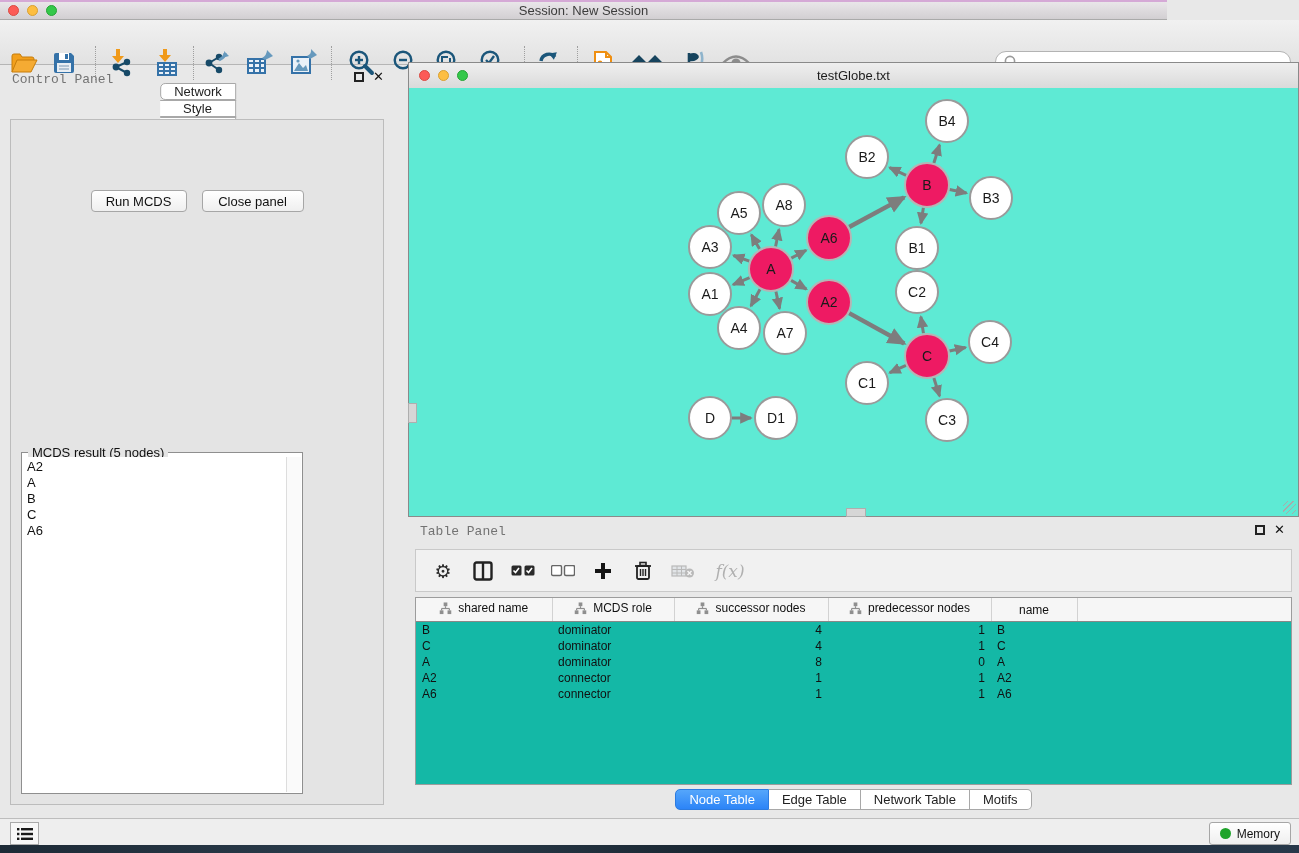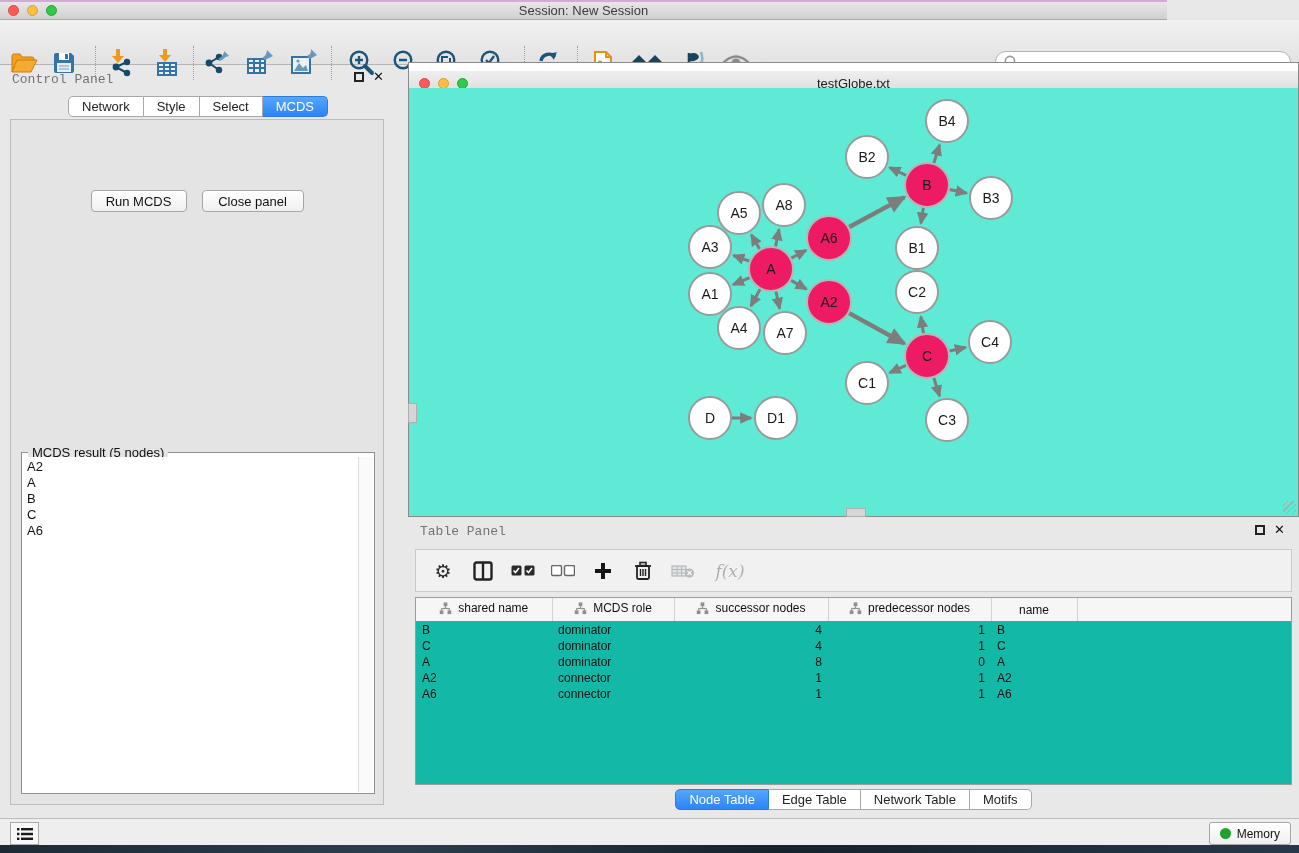--- a/index.html
+++ b/index.html
@@ -29,46 +29,46 @@
   .panel-title{font-size:13px;color:#737373;position:absolute;left:8px;top:8px;font-family:Liberation Mono, monospace;}
   .panel-btns{position:absolute;right:8px;top:8px;display:flex;gap:9px;align-items:center;}
   .float-box{width:10px;height:10px;border:2px solid #222;box-sizing:border-box;}
   .close-x{font-size:13px;font-weight:bold;color:#111;line-height:10px;}
   .seg{display:flex;height:21px;font-size:13px;}
   .seg .tab{background:#fff;border:1px solid #a8a8a8;border-left:none;color:#222;
     display:flex;align-items:center;justify-content:center;padding:0 13px;cursor:default;}
   .seg .tab:first-child{border-left:1px solid #a8a8a8;border-radius:5px 0 0 5px;}
   .seg .tab:last-child{border-radius:0 5px 5px 0;}
   .seg .tab.sel{background:linear-gradient(#55a6fb,#2c84f7);border-color:#2c7be0;color:#fff;}
-  .cp-tabs{position:absolute;left:50%;transform:translateX(-50%);top:32px;}
+  .cp-tabs{position:absolute;left:50%;transform:translateX(-50%);top:19px;flex-direction:column;}
   .cp-inner{position:absolute;left:6px;top:55px;width:374px;height:686px;background:#e4e4e4;
     border:1px solid #bcbcbc;box-sizing:border-box;}
   .opt-label{position:absolute;left:0;right:0;top:15px;text-align:center;font-size:13px;color:#111;}
   .combo{position:absolute;left:37px;top:37px;width:313px;height:23px;background:#fff;
     border:1px solid #a3a3a3;border-radius:4px;box-sizing:border-box;display:flex;align-items:center;}
   .combo .val{flex:1;font-size:13px;color:#111;padding-left:9px;white-space:nowrap;overflow:hidden;}
   .combo .stepper{width:20px;height:21px;border-radius:0 3px 3px 0;background:linear-gradient(#6aaefc,#2f80f6);
     display:flex;flex-direction:column;align-items:center;justify-content:center;gap:2px;}
   .tri{width:0;height:0;border-left:4px solid transparent;border-right:4px solid transparent;}
   .tri.up{border-bottom:4px solid #fff;}
   .tri.down{border-top:4px solid #fff;}
   .btn{height:22px;background:linear-gradient(#ffffff,#efefef);border:1px solid #a6a6a6;border-radius:4px;
     font-size:13px;color:#111;display:inline-flex;align-items:center;justify-content:center;box-sizing:border-box;cursor:default;}
   .btn-row{position:absolute;left:0;right:0;top:70px;display:flex;justify-content:center;gap:15px;}
-  .mcds-box{position:absolute;left:10px;top:332px;width:354px;height:342px;border:1px solid #8f8f8f;
+  .mcds-box{position:absolute;left:10px;top:332px;width:282px;height:342px;border:1px solid #8f8f8f;
     background:#fff;box-sizing:border-box;}
   .mcds-legend{position:absolute;left:6px;top:-8px;background:#e4e4e4;padding:0 4px;font-size:13px;color:#111;}
   .mcds-list{position:absolute;left:1px;top:4px;right:15px;bottom:1px;background:#fff;
     font-size:13px;color:#111;padding:2px 4px;box-sizing:border-box;}
   .mcds-list div{height:16px;line-height:16px;}
   .mcds-scroll{position:absolute;top:4px;right:1px;bottom:1px;width:14px;background:#fafafa;border-left:1px solid #ddd;}
   
   .netwin{position:absolute;left:408px;top:62px;width:891px;height:455px;background:#fff;
     border:1px solid #8a8a8a;box-sizing:border-box;}
-  .netwin .wtitle{position:absolute;left:0;top:8px;right:0;height:25px;
+  .netwin .wtitle{position:absolute;left:0;top:0;right:0;height:25px;
     background:linear-gradient(#efefef,#dadada);border-bottom:1px solid #b2b2b2;}
   .netwin .wtitle .lights{top:7px;left:10px;}
   .netwin .wtitle .title-text{top:5px;font-size:13px;color:#1c1c1c;}
   .canvas{position:absolute;left:0;top:25px;right:0;bottom:0;background:#5eead4;overflow:hidden;}
   .grip{position:absolute;right:2px;bottom:2px;width:13px;height:13px;
     background:repeating-linear-gradient(135deg,transparent 0 3px,#aaa 3px 4px);}
   .mini-scroll-v{position:absolute;left:-1px;top:340px;width:7px;height:18px;background:#d6d6d6;border:1px solid #aeaeae;}
   .mini-scroll-h{position:absolute;left:437px;bottom:-1px;width:18px;height:7px;background:#d6d6d6;border:1px solid #aeaeae;}
   
   .tp{position:absolute;left:408px;top:517px;width:891px;height:301px;}

